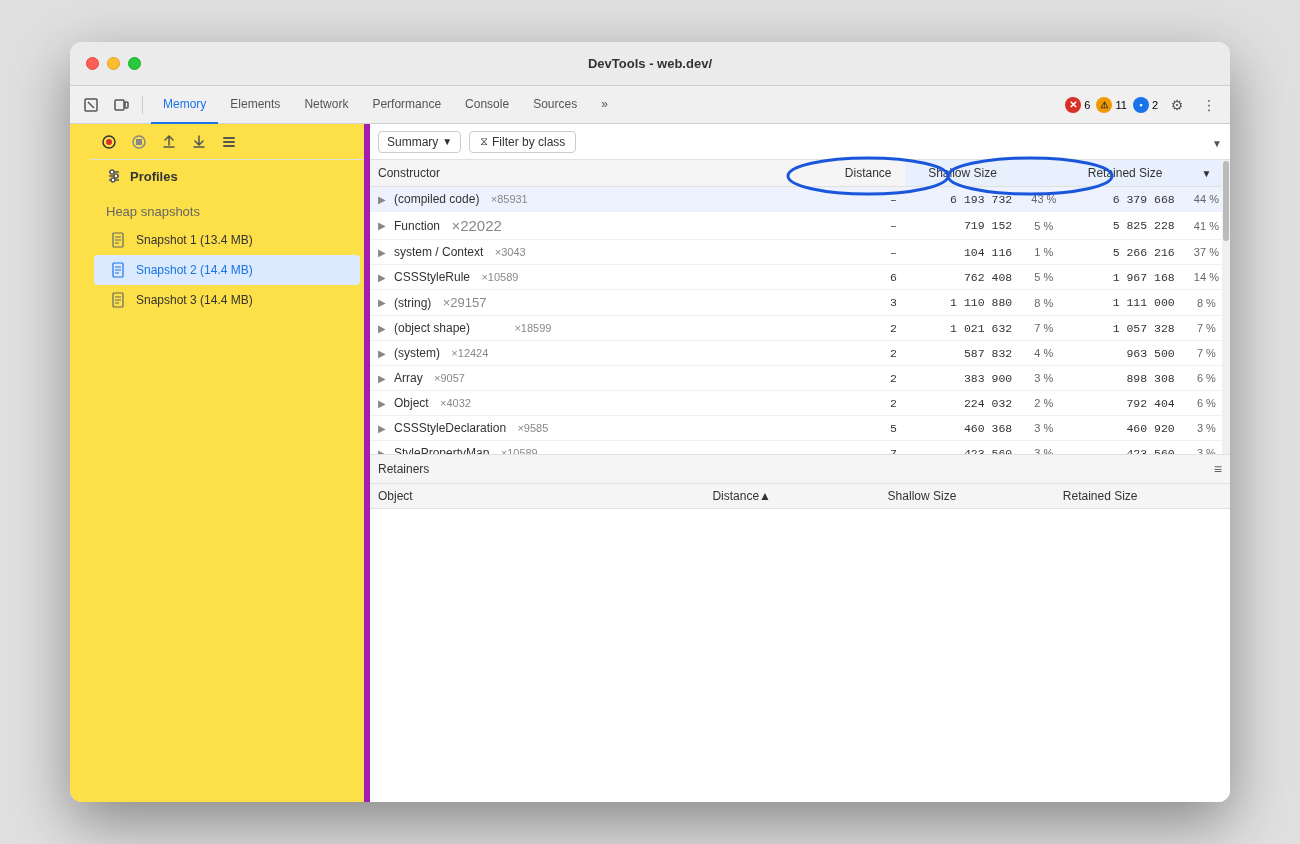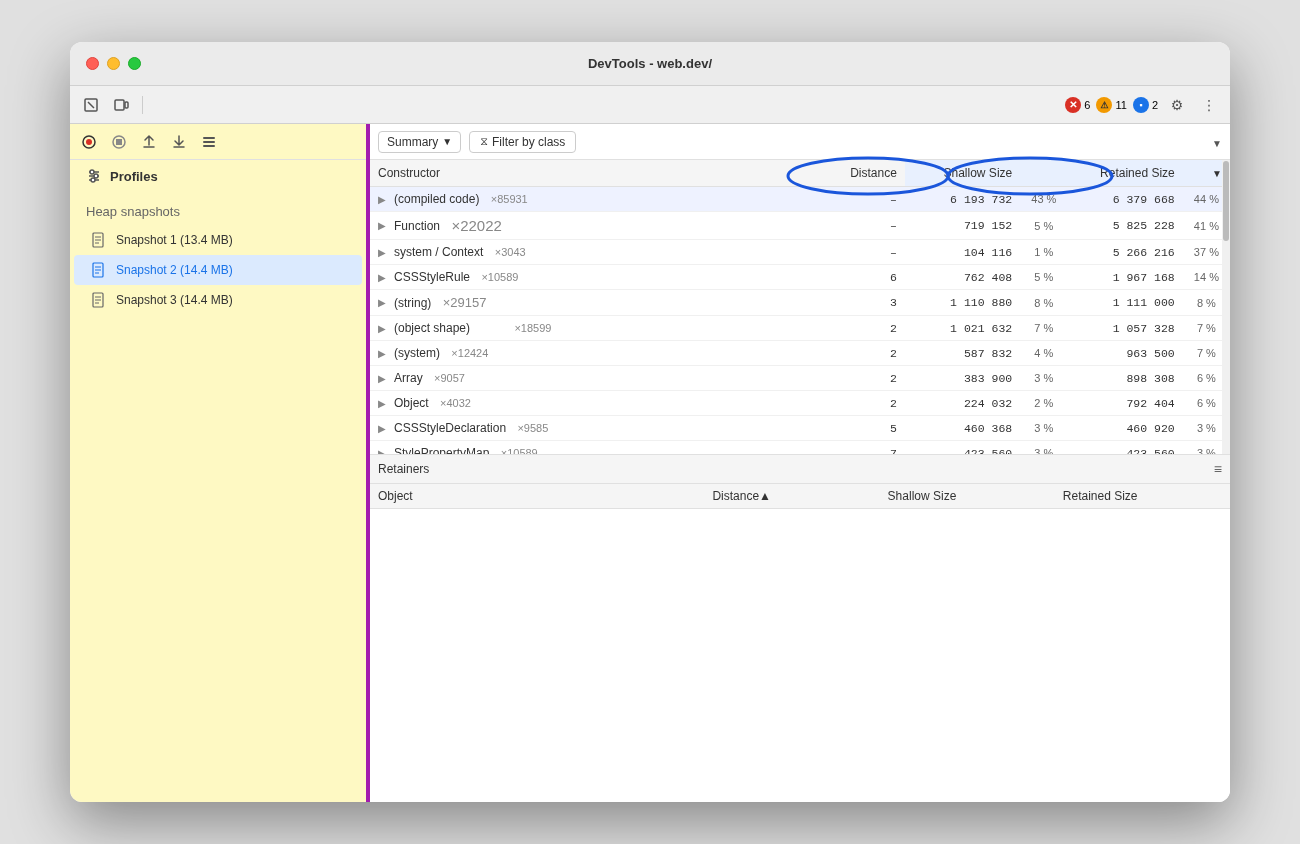--- a/index.html
+++ b/index.html
@@ -125,25 +125,26 @@
     .badge-blue { background: #1a73e8; }
     
     .main {
       display: flex;
       flex: 1;
       overflow: hidden;
     }
     
     .sidebar {
       width: 300px;
-      background: #fef9c3;
-      border-right: 4px solid #a21caf;
+      background: #fde047;
+      border-right: 6px solid #a21caf;
       display: flex;
       flex-direction: column;
       flex-shrink: 0;
+      padding-left: 20px;
     }
     .sidebar-toolbar {
       height: 36px;
       display: flex;
       align-items: center;
       padding: 0 8px;
       gap: 8px;
       border-bottom: 1px solid #e0e0e0;
     }
     .sidebar-icon {
@@ -245,21 +246,21 @@
       background: #f5f5f5;
       border-bottom: 1px solid #e0e0e0;
       padding: 6px 8px;
       text-align: left;
       font-weight: 500;
       color: #333;
       white-space: nowrap;
       position: sticky;
       top: 0;
     }
-    thead th.number { text-align: right; }
+    thead th.number { text-align: center; }
     tbody tr {
       border-bottom: 1px solid #f0f0f0;
     }
     tbody td {
       padding: 5px 8px;
       color: #333;
       white-space: nowrap;
     }
     tbody td.number {
       text-align: right;
@@ -363,20 +364,43 @@
         <line x1="4" y1="4" x2="10" y2="10" stroke="#555" stroke-width="1.5"></line>
       </svg>
     </div>
     <div class="toolbar-icon">
       <svg width="15" height="14" viewBox="0 0 15 14" fill="none">
         <rect x="1" y="2" width="9" height="10" rx="1" stroke="#555" stroke-width="1.5" fill="none"></rect>
         <rect x="11" y="4" width="3" height="6" rx="1" stroke="#555" stroke-width="1.5" fill="none"></rect>
       </svg>
     </div>
     <div class="toolbar-sep"></div>
+    <div class="nav-tabs">
+      <div class="nav-tab" style="color:#1a73e8;border-bottom:2px solid #1a73e8;">
+        <span>Memory</span>
+      </div>
+      <div class="nav-tab">
+        <span>Elements</span>
+      </div>
+      <div class="nav-tab">
+        <span>Network</span>
+      </div>
+      <div class="nav-tab">
+        <span>Performance</span>
+      </div>
+      <div class="nav-tab">
+        <span>Console</span>
+      </div>
+      <div class="nav-tab">
+        <span>Sources</span>
+      </div>
+      <div class="nav-tab">
+        <span>»</span>
+      </div>
+    </div>
     <div class="toolbar-right">
       <div class="error-badge">
         <div class="badge-icon badge-red">✕</div>
         <span>6</span>
       </div>
       <div class="error-badge">
         <div class="badge-icon badge-yellow" style="font-size:9px;">⚠</div>
         <span>11</span>
       </div>
       <div class="error-badge">

